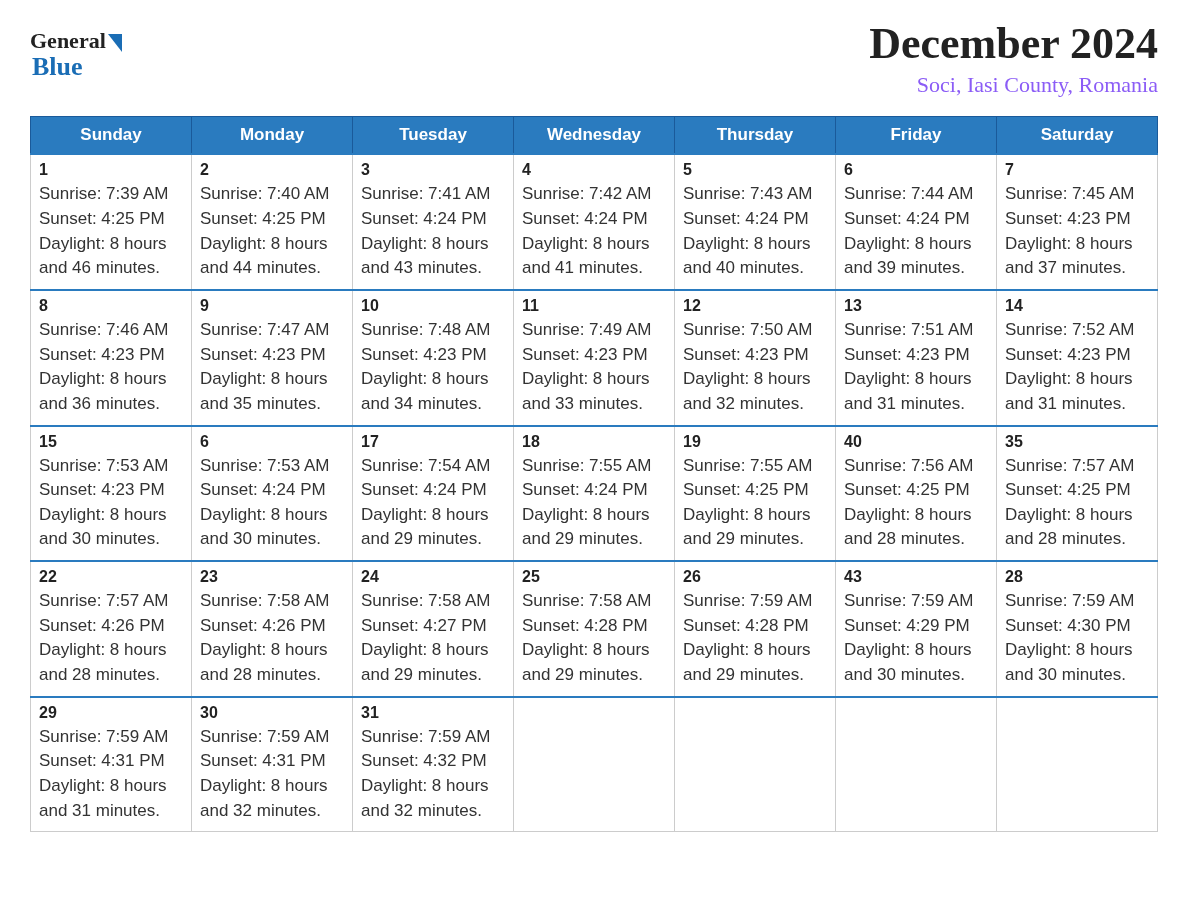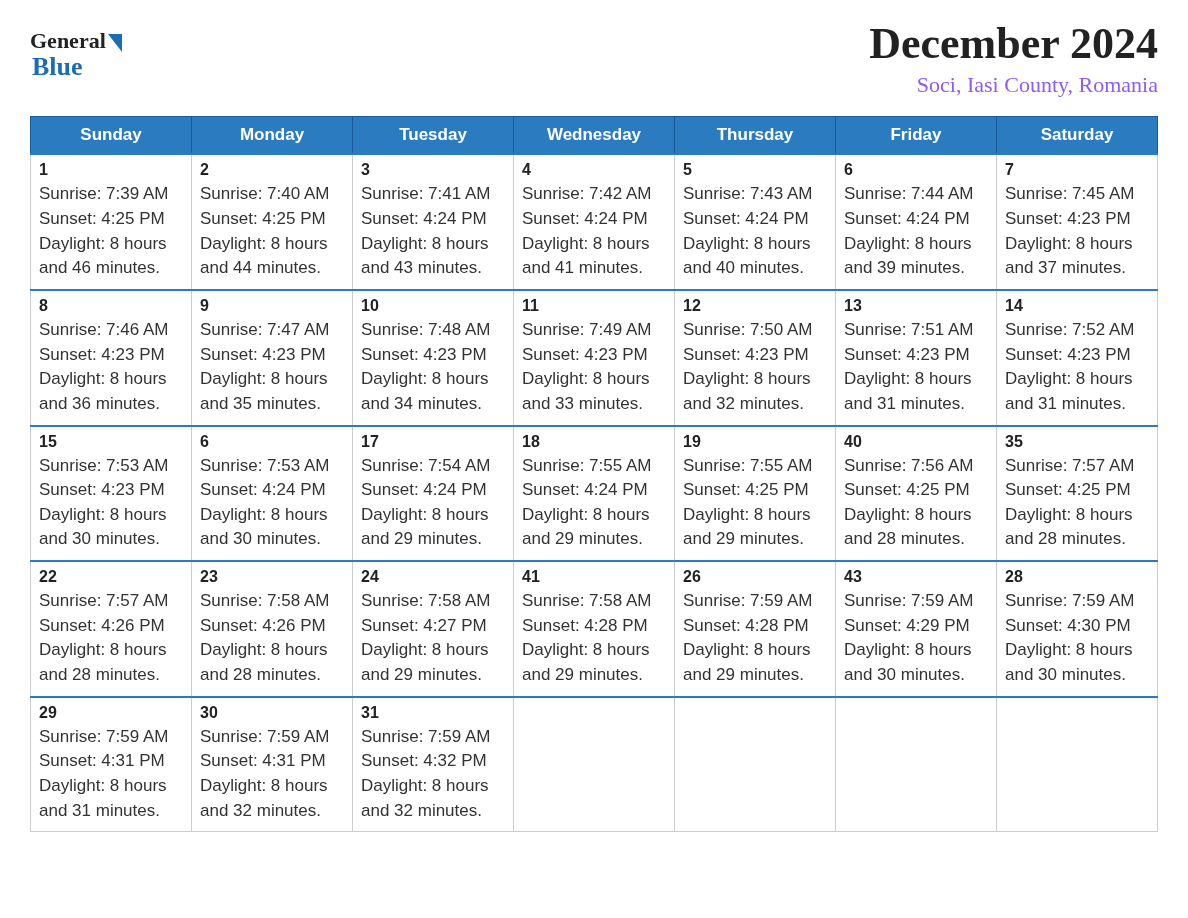--- a/index.html
+++ b/index.html
@@ -332,21 +332,21 @@
       </td>
           <td>
         <div class="day-num">24</div>
         <div class="day-info">
           Sunrise: 7:58 AM<br>
           Sunset: 4:27 PM<br>
           Daylight: 8 hours and 29 minutes.
         </div>
       </td>
           <td>
-        <div class="day-num">41</div>
+        <div class="day-num">25</div>
         <div class="day-info">
           Sunrise: 7:58 AM<br>
           Sunset: 4:28 PM<br>
           Daylight: 8 hours and 29 minutes.
         </div>
       </td>
           <td>
         <div class="day-num">26</div>
         <div class="day-info">
           Sunrise: 7:59 AM<br>

